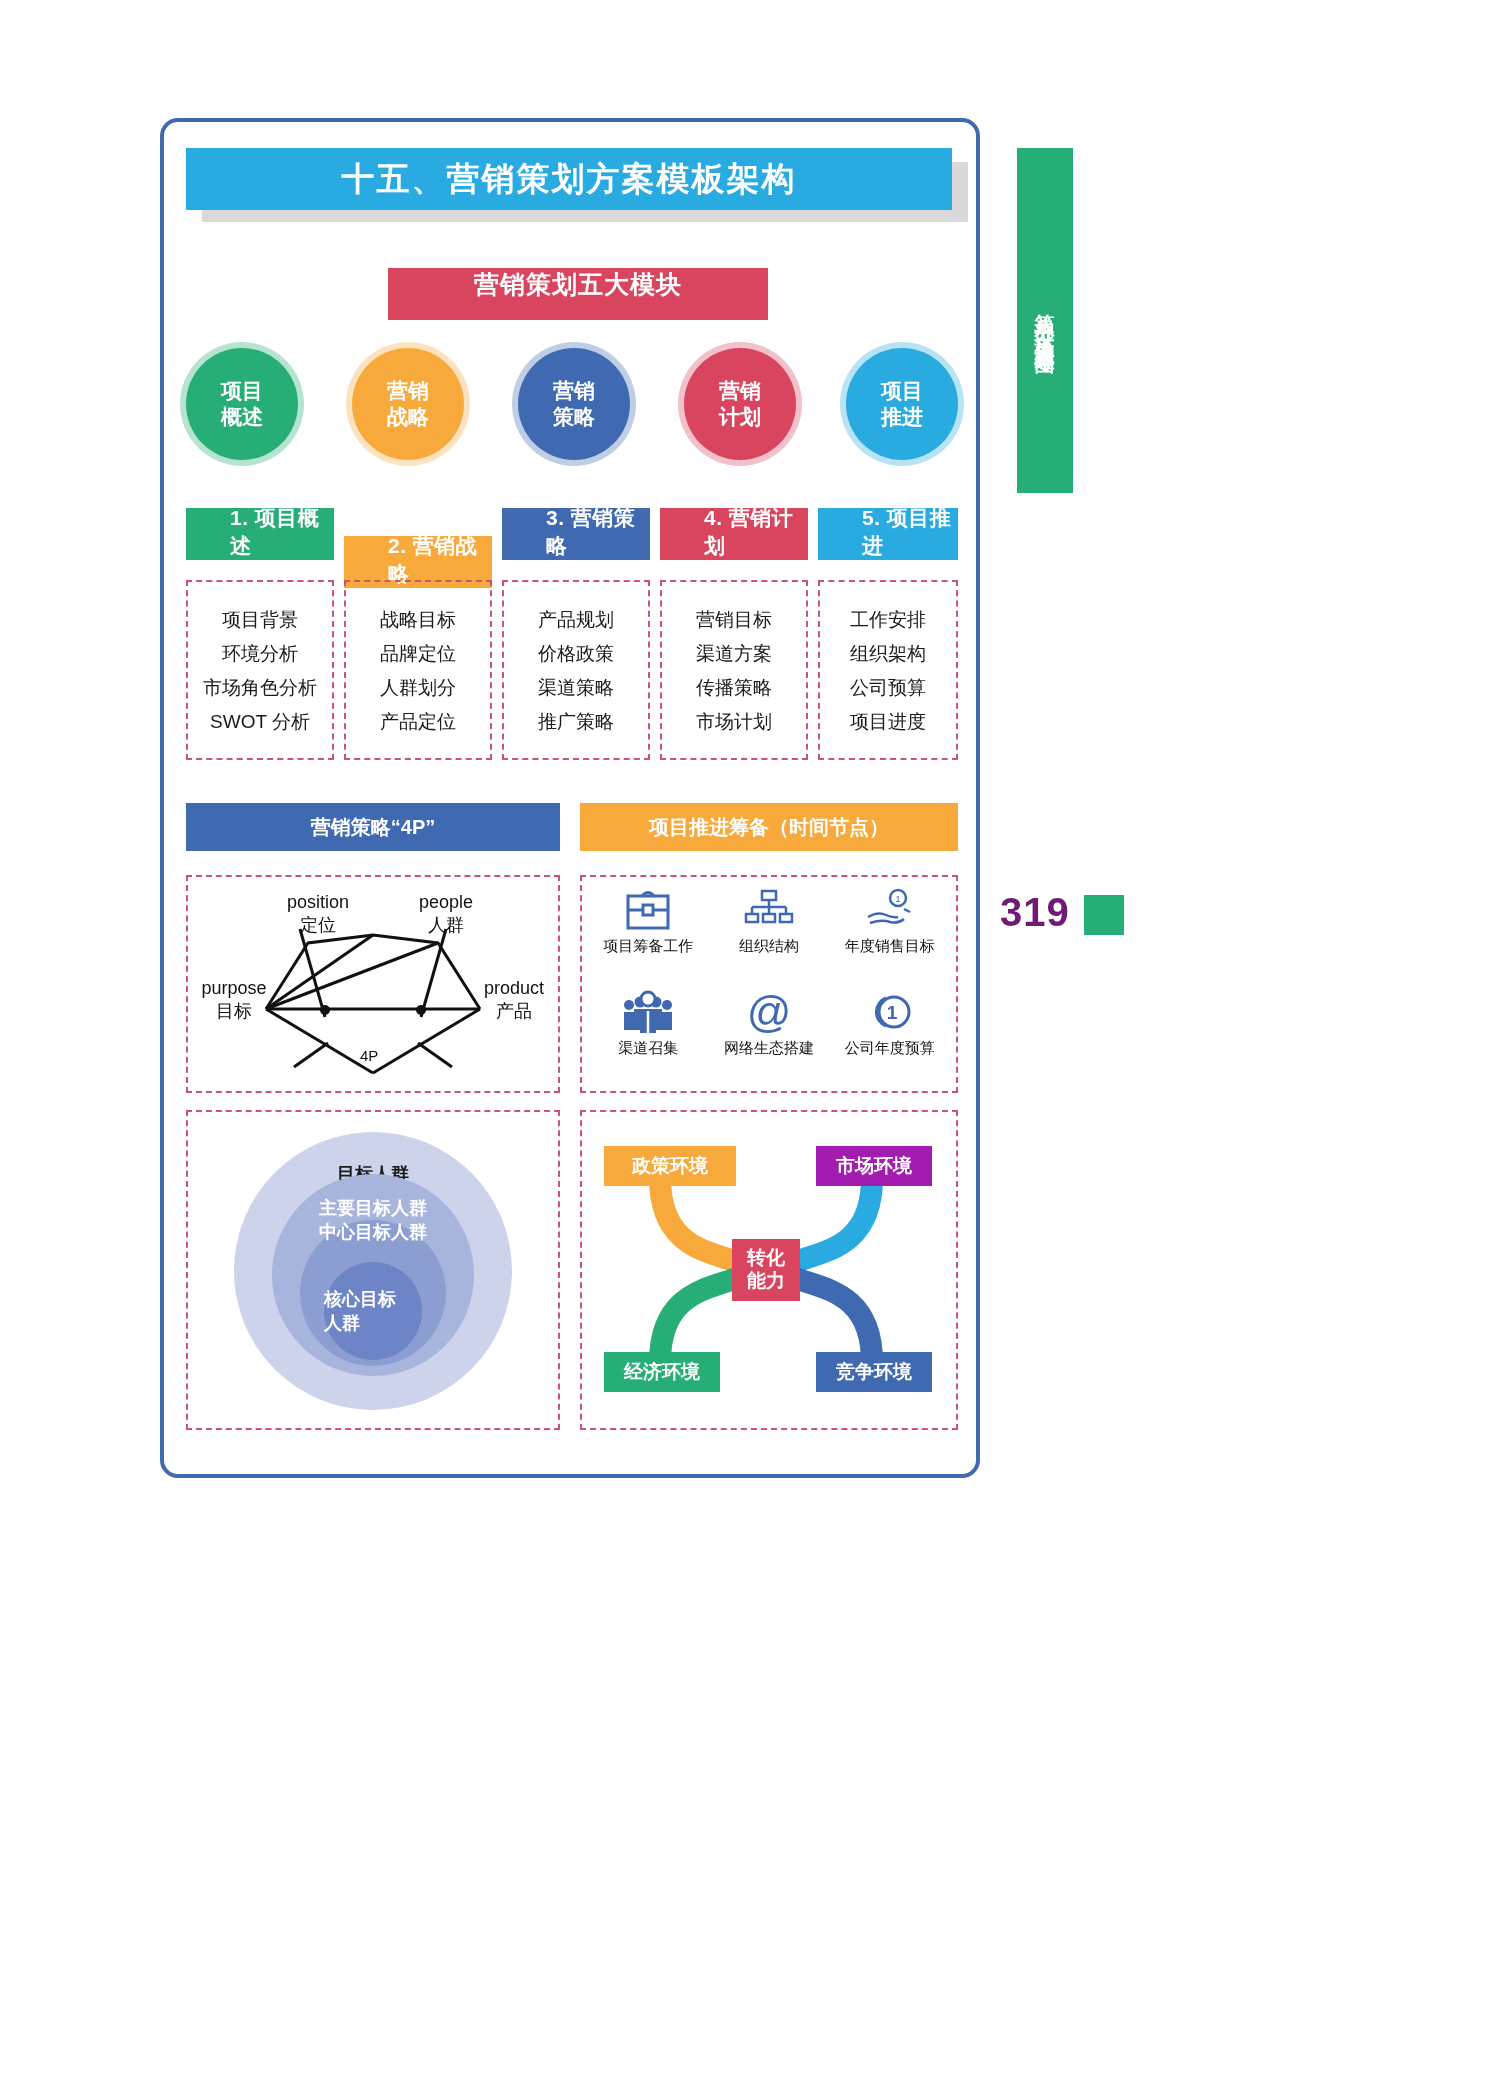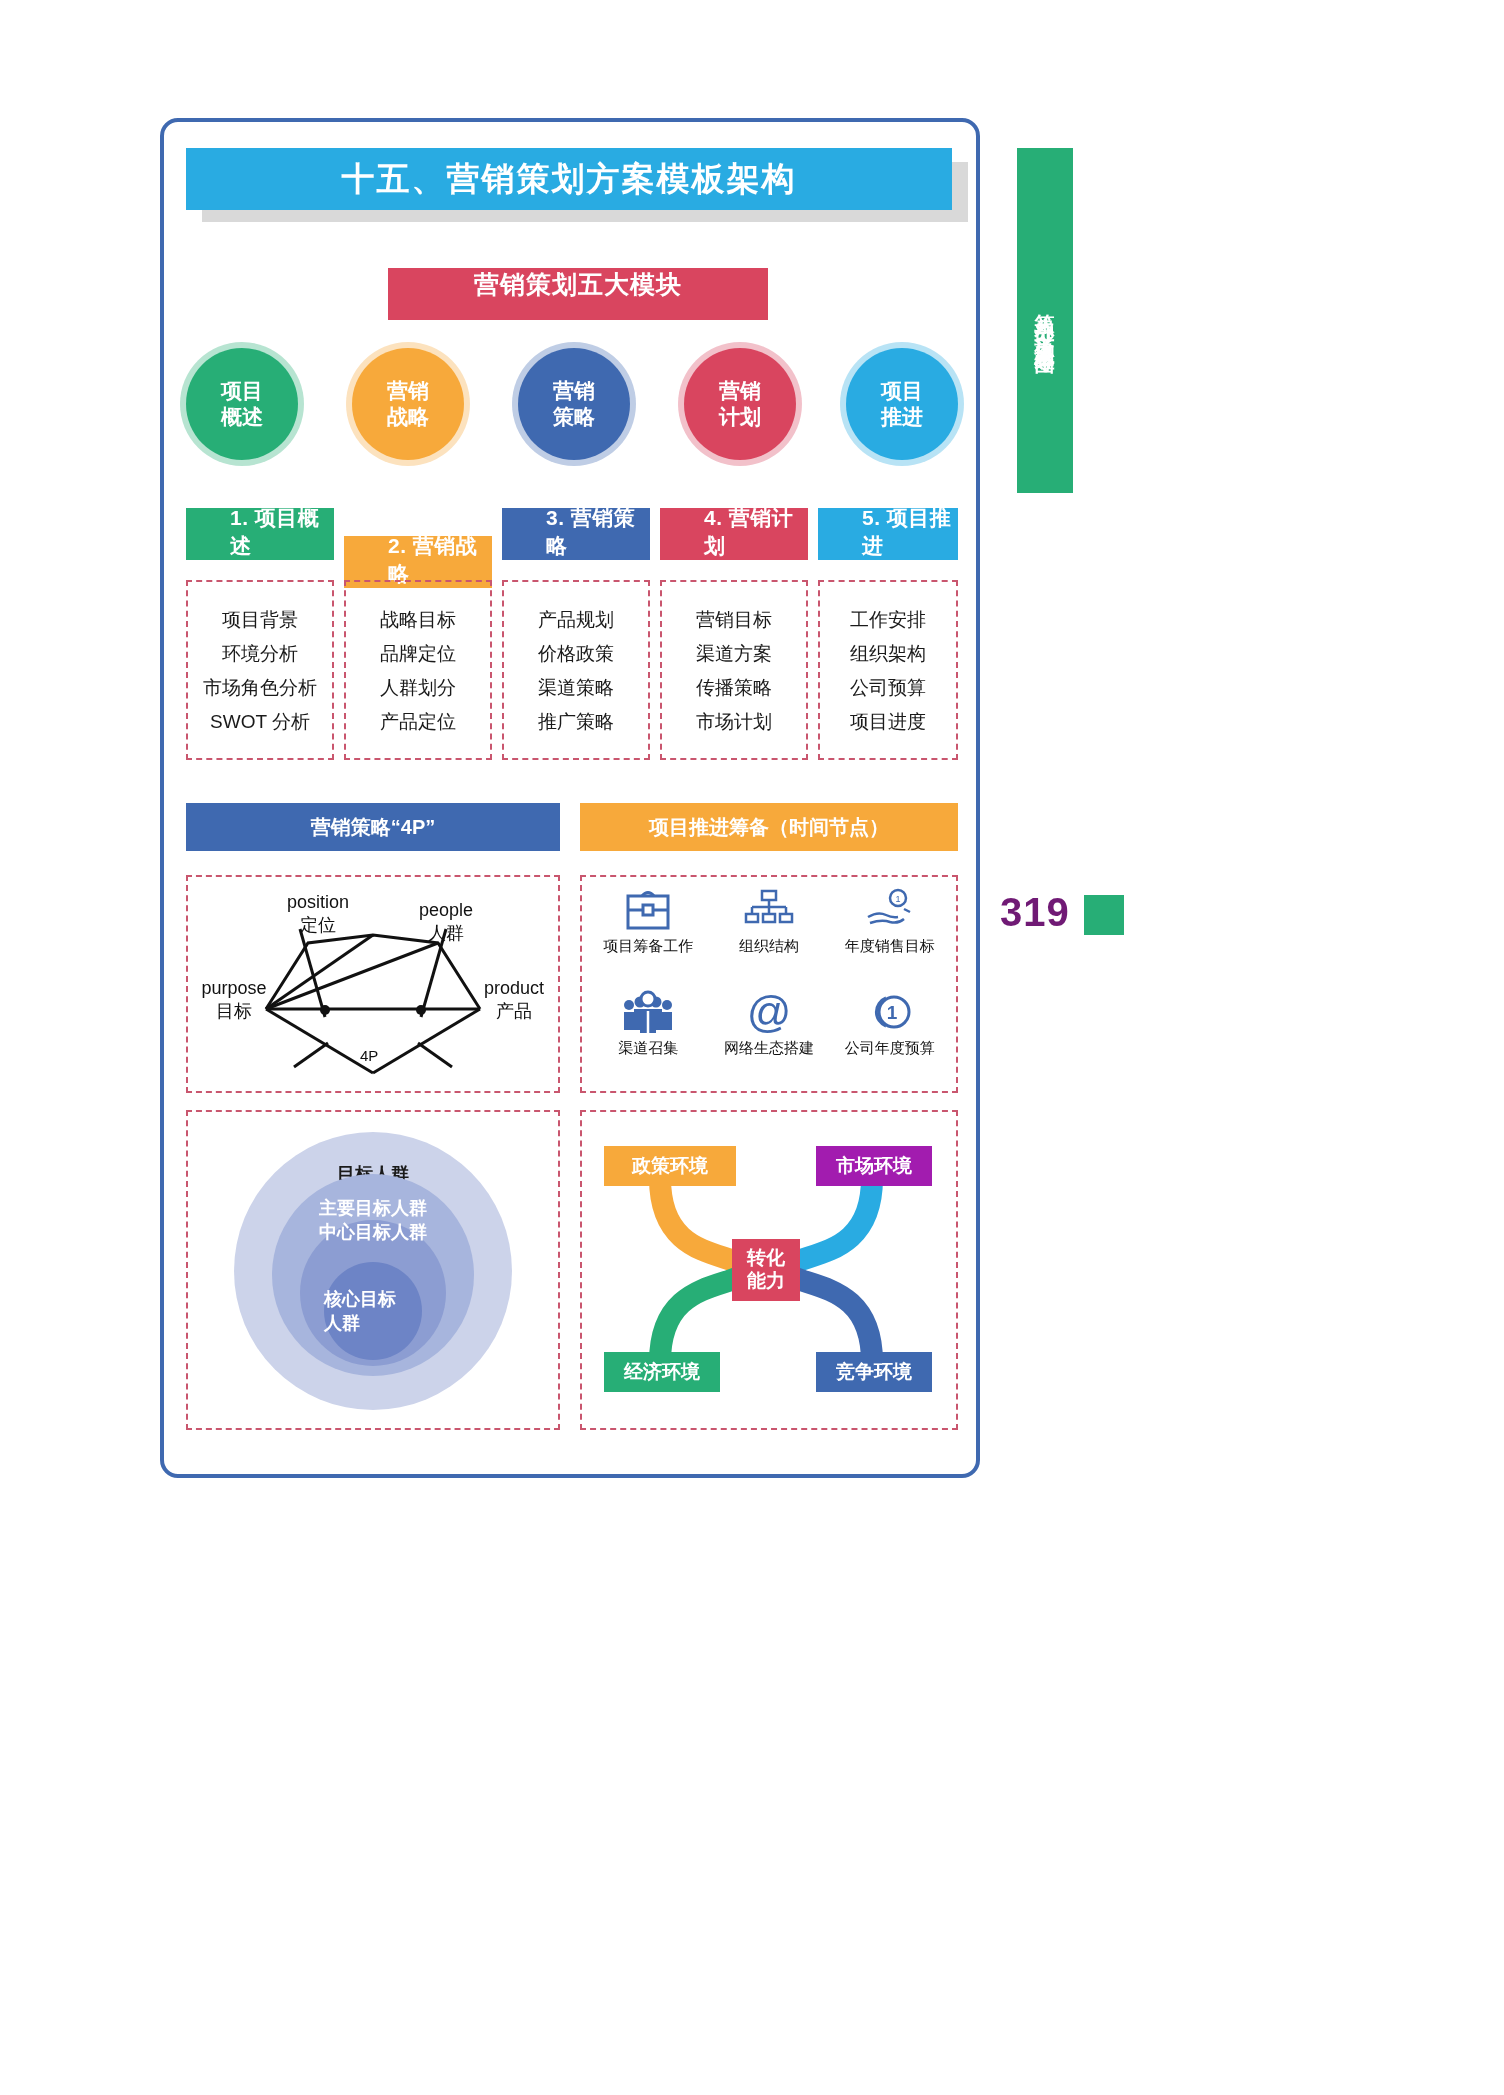--- a/index.html
+++ b/index.html
@@ -264,21 +264,21 @@
       <line x1="264" y1="190" x2="230" y2="166" stroke="#111" stroke-width="3"></line>
 
       <circle cx="137" cy="133" r="5" fill="#111"></circle>
       <circle cx="233" cy="133" r="5" fill="#111"></circle>
     </svg>
 
     <div class="lbl" style="left:70px; top:14px; width:120px;">
       <span class="en">position</span>
       <span class="cn">定位</span>
     </div>
-    <div class="lbl" style="left:198px; top:22px; width:120px;">
+    <div class="lbl" style="left:198px; top:14px; width:120px;">
       <span class="en">people</span>
       <span class="cn">人群</span>
     </div>
     <div class="lbl" style="left:-2px; top:100px; width:96px;">
       <span class="en">purpose</span>
       <span class="cn">目标</span>
     </div>
     <div class="lbl" style="left:278px; top:100px; width:96px;">
       <span class="en">product</span>
       <span class="cn">产品</span>

